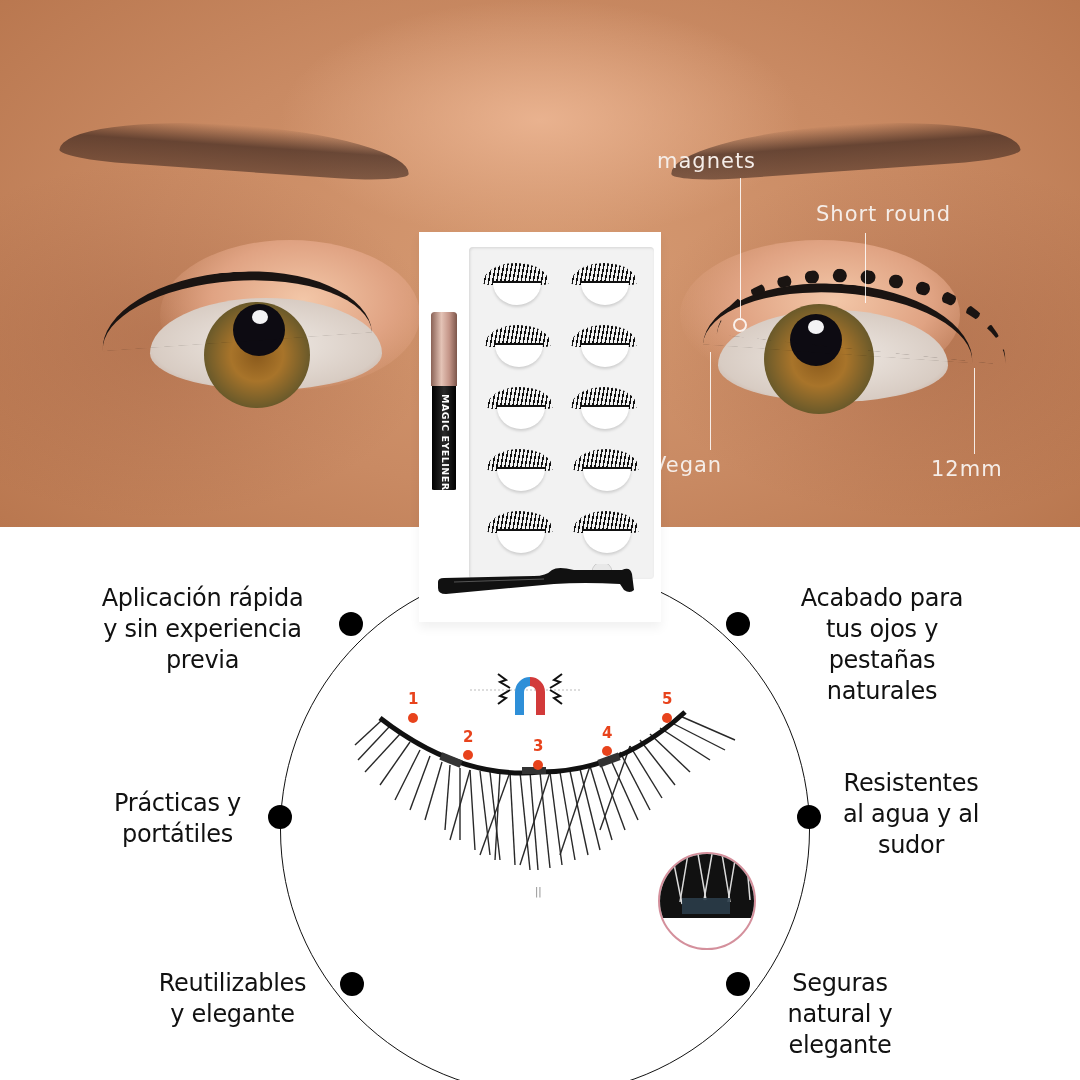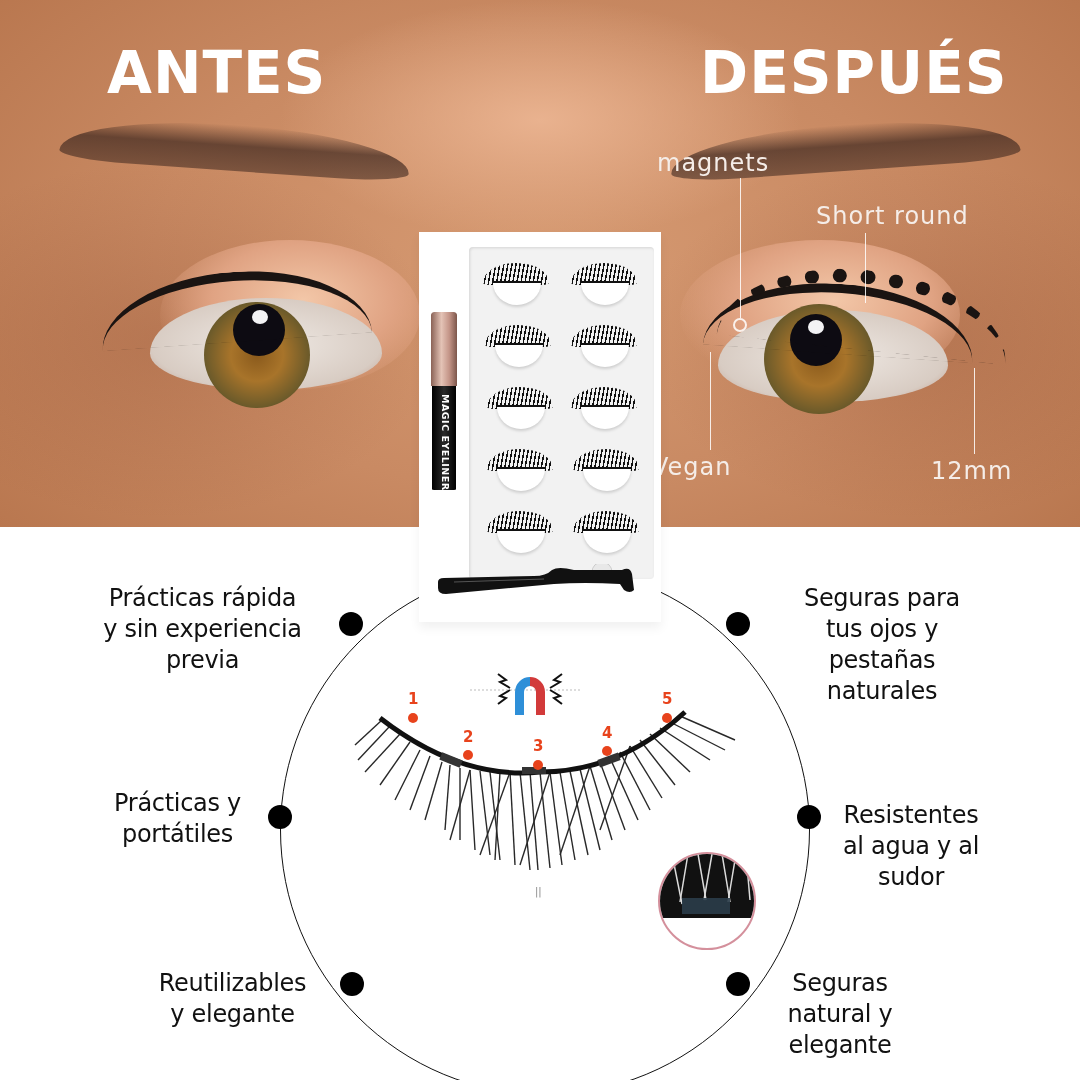--- a/index.html
+++ b/index.html
@@ -50,21 +50,21 @@
   .eye.right .pupil { left: 130px; top: 74px; width: 52px; height: 52px; }
   .eye.right .glint { left: 148px; top: 80px; width: 16px; height: 14px; }
   .eye.right .liner { left: 45px; top: 44px; width: 270px; height: 70px; transform: rotate(4deg); }
   .eye.right .lashes { left: 60px; top: 30px; width: 290px; height: 80px; border-top: 14px dotted #1a1412; transform: rotate(6deg); }
 
   .heading { position: absolute; color: #ffffff; font-family: "DejaVu Sans", sans-serif; font-weight: bold;
     font-size: 58px; letter-spacing: 1px; line-height: 1; }
   .heading.before { left: 107px; top: 44px; }
   .heading.after { left: 700px; top: 44px; }
 
-  .callout { position: absolute; color: #f5ede8; font-family: "DejaVu Sans", sans-serif; font-size: 24px; letter-spacing: 1px; line-height: 1; }
+  .callout { position: absolute; color: #f5ede8; font-family: "DejaVu Sans", sans-serif; font-size: 21px; letter-spacing: 1px; line-height: 1; }
   .callout-line { position: absolute; width: 1px; background: rgba(255,255,255,0.85); }
   .callout-ring { position: absolute; width: 14px; height: 14px; border: 2px solid rgba(255,255,255,0.85); border-radius: 50%; }
 
   
   .product { position: absolute; left: 419px; top: 232px; width: 242px; height: 390px; background: #ffffff;
     box-shadow: 0 6px 10px rgba(0,0,0,0.06); }
   .tray { position: absolute; left: 50px; top: 15px; width: 185px; height: 332px; background: #f2f2f2;
     border-radius: 4px; box-shadow: inset 1px 1px 3px rgba(0,0,0,0.12); }
   .lash-pad { position: absolute; width: 66px; height: 46px; }
   .lash-pad .fringe { position: absolute; left: 0; top: 0; width: 66px; height: 22px;
@@ -116,22 +116,20 @@
   <div class="eye right">
     <div class="lid"></div>
     <div class="white"></div>
     <div class="iris"></div>
     <div class="pupil"></div>
     <div class="glint"></div>
     <div class="liner"></div>
     <div class="lashes"></div>
   </div>
 
-  <div class="heading before">ANTES</div>
-  <div class="heading after">DESPUÉS</div>
 
   <div class="callout" style="left:657px; top:151px;">magnets</div>
   <div class="callout-line" style="left:740px; top:178px; height:140px;"></div>
   <div class="callout-ring" style="left:733px; top:318px;"></div>
 
   <div class="callout" style="left:816px; top:204px;">Short round</div>
   <div class="callout-line" style="left:865px; top:233px; height:70px;"></div>
 
   <div class="callout-line" style="left:710px; top:352px; height:98px;"></div>
   <div class="callout" style="left:652px; top:455px;">Vegan</div>
@@ -142,33 +140,33 @@
 
 <div class="ring"></div>
 
 <div class="dot" style="left:339px; top:612px;"></div>
 <div class="dot" style="left:268px; top:805px;"></div>
 <div class="dot" style="left:340px; top:972px;"></div>
 <div class="dot" style="left:726px; top:612px;"></div>
 <div class="dot" style="left:797px; top:805px;"></div>
 <div class="dot" style="left:726px; top:972px;"></div>
 
-<div class="feature" style="left:80px; top:583px; width:245px; white-space:pre-line;">Prácticas rápida
+<div class="feature" style="left:80px; top:583px; width:245px; white-space:pre-line;">Aplicación rápida
 y sin experiencia
 previa</div>
 <div class="feature" style="left:95px; top:788px; width:165px; white-space:pre-line;">Prácticas y
 portátiles</div>
 <div class="feature" style="left:140px; top:968px; width:185px; white-space:pre-line;">Reutilizables
 y elegante</div>
 
-<div class="feature" style="left:782px; top:583px; width:200px; white-space:pre-line;">Seguras para
+<div class="feature" style="left:782px; top:583px; width:200px; white-space:pre-line;">Acabado para
 tus ojos y
 pestañas
 naturales</div>
-<div class="feature" style="left:826px; top:800px; width:170px; white-space:pre-line;">Resistentes
+<div class="feature" style="left:826px; top:768px; width:170px; white-space:pre-line;">Resistentes
 al agua y al
 sudor</div>
 <div class="feature" style="left:770px; top:968px; width:140px; white-space:pre-line;">Seguras
 natural y
 elegante</div>
 
 <div class="diagram">
   <svg width="400" height="240" viewBox="0 0 400 240">
 
     <line x1="120" y1="30" x2="230" y2="30" stroke="#bbb" stroke-width="1" stroke-dasharray="2,2"></line>

